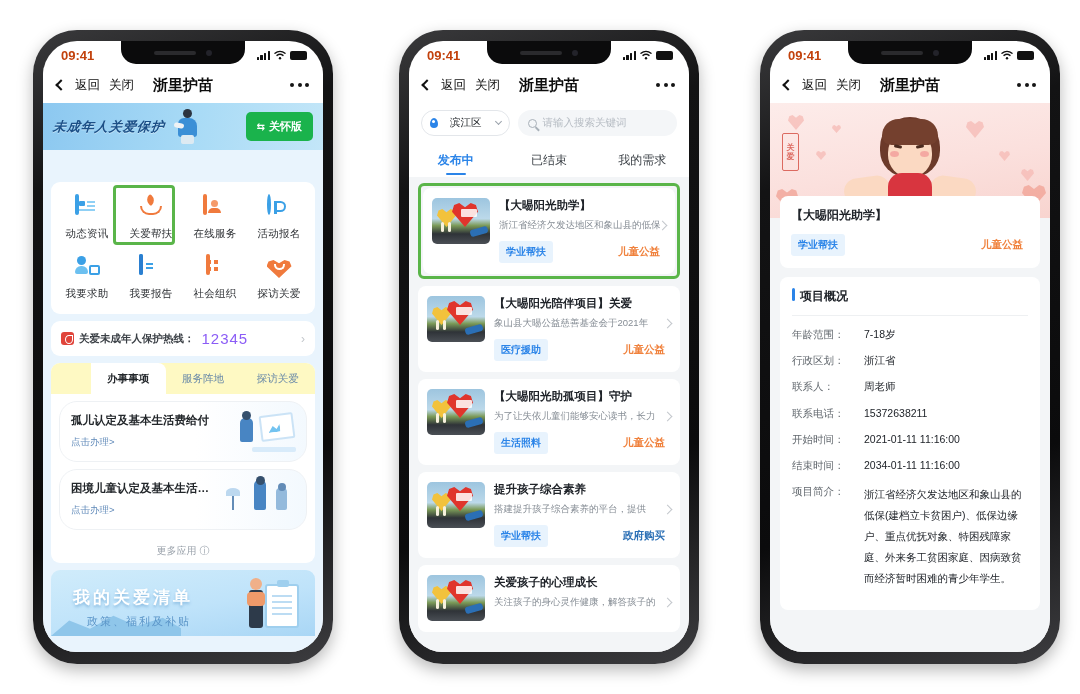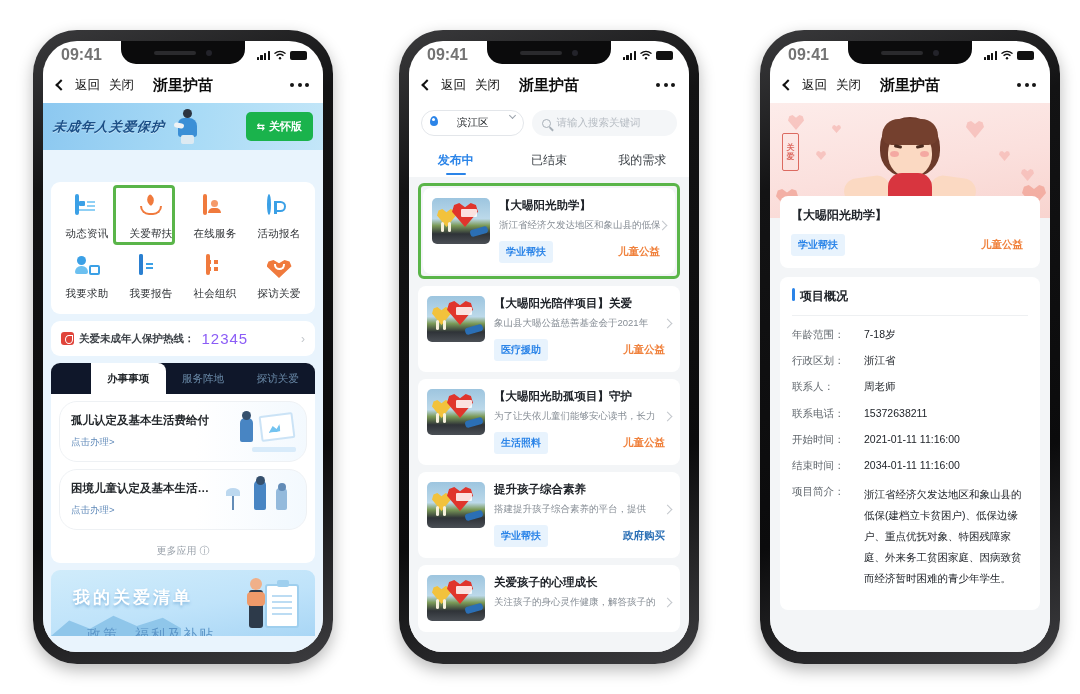--- a/index.html
+++ b/index.html
@@ -38,21 +38,21 @@
     z-index: 40;
     display: flex; align-items: center; justify-content: center; gap: 10px;
   }
   .notch .speaker { width: 42px; height: 4px; border-radius: 3px; background: #2a2a2d; }
   .notch .cam { width: 6px; height: 6px; border-radius: 50%; background: #23232a; }
 
   
   .statusbar {
     height: 26px; display: flex; align-items: center;
     justify-content: space-between; padding: 2px 16px 0 18px;
-    font-size: 16px; font-weight: bold; color: #737373;
+    font-size: 13px; font-weight: bold; color: #c2410c;
     position: relative; z-index: 30; gap: 12px;
   }
   .sb-right { display: flex; align-items: flex-end; gap: 4px; }
   .bars { display: flex; align-items: flex-end; gap: 1.5px; height: 9px; }
   .bars i { width: 2.2px; background: #111; border-radius: .5px; display: block; }
   .bars i:nth-child(1){height:3px}.bars i:nth-child(2){height:5px}
   .bars i:nth-child(3){height:7px}.bars i:nth-child(4){height:9px}
   .batt { width: 17px; height: 9px; border-radius: 2px; background: #111; }
 
   
@@ -141,21 +141,21 @@
   .hotline { margin: 7px 8px; background:#fff;border-radius:9px;display:flex;align-items:center;
     padding: 9px 10px; gap:5px;}
   .hl-badge{width:13px;height:13px;background:#e0443a;border-radius:3px;position:relative;flex:none;}
   .hl-badge::after{content:"";position:absolute;left:4px;top:3px;width:6px;height:7px;
     border:1.6px solid #fff;border-radius:50% 0 50% 50%;}
   .hl-text{font-size:10.5px;color:#3a3f45;font-weight:bold;}
   .hl-num{font-size:15px;color:#8b5cf6;letter-spacing:1px;margin-left:2px;}
   .hl-arrow{margin-left:auto;color:#c3c7cc;font-size:12px;}
 
   .tabcard{margin:7px 8px;background:#fff;border-radius:9px;overflow:hidden;}
-  .tabrow{display:flex;background:#0f172a;padding-left:40px;}
+  .tabrow{display:flex;background:#fef9c3;padding-left:40px;}
   .tabrow .t{flex:1;text-align:center;font-size:10.5px;color:#6a8aa8;padding:9px 0 8px;}
   .tabrow .t.on{background:#fff;color:#23272b;font-weight:bold;border-radius:0 8px 0 0;}
   .svc{margin:7px 8px;border:1px solid #eef1f4;border-radius:18px;padding:11px 11px 12px;position:relative;overflow:hidden;
     background:linear-gradient(90deg,#fff 55%, #f3f9fe 100%);}
   .svc-t{font-size:11.5px;font-weight:bold;color:#23272b;}
   .svc-a{font-size:9.5px;color:#5e88b8;margin-top:8px;}
   .svc-art{position:absolute;right:8px;top:6px;width:74px;height:48px;opacity:.95;}
   .sa1 .scr{position:absolute;right:4px;top:6px;width:34px;height:26px;background:#fff;border:2px solid #c9e2f6;
     border-radius:2px;transform:rotate(-7deg);}
   .sa1 .scr i{position:absolute;left:6px;top:6px;width:12px;height:10px;background:#6cc0f0;clip-path:polygon(0 100%,40% 35%,70% 70%,100% 20%,100% 100%);}
@@ -166,36 +166,36 @@
   .sa2 .g1h{position:absolute;left:32px;top:0px;width:9px;height:9px;border-radius:50%;background:#2b4766;}
   .sa2 .g2{position:absolute;left:52px;top:12px;width:11px;height:22px;background:#8fb7db;border-radius:4px 4px 2px 2px;}
   .sa2 .g2h{position:absolute;left:54px;top:7px;width:8px;height:8px;border-radius:50%;background:#5b86b4;}
   .sa2 .tree{position:absolute;left:8px;top:14px;width:2px;height:20px;background:#5b86b4;}
   .sa2 .tl{position:absolute;left:2px;top:12px;width:14px;height:8px;background:#b9d6ef;border-radius:50% 50% 0 0;}
   .more{text-align:center;font-size:10px;color:#9aa2ab;padding:7px 0 5px;}
   .p1-bot{margin:5px 8px 0;height:66px;border-radius:9px 9px 0 0;position:relative;overflow:hidden;
     background:linear-gradient(170deg,#d0ecfb 0%, #bfe3fa 55%, #a9d6f5 100%);}
   .p1-bot .bt{position:absolute;left:22px;top:16px;font-size:17px;font-weight:bold;color:#fff;letter-spacing:3px;
     text-shadow:0 2px 3px rgba(60,130,190,.45);}
-  .p1-bot .bs{position:absolute;left:36px;top:56px;font-size:14px;color:#5b95c8;letter-spacing:2px;}
+  .p1-bot .bs{position:absolute;left:36px;top:44px;font-size:11px;color:#5b95c8;letter-spacing:2px;}
   .p1-bot .mt{position:absolute;left:0;bottom:0;width:130px;height:26px;background:#8fc6ea;
     clip-path:polygon(0 100%, 14% 40%, 30% 72%, 48% 22%, 66% 62%, 86% 30%, 100% 70%, 100% 100%);}
   .p1-bot .clip{position:absolute;right:16px;top:14px;width:34px;height:44px;background:#fff;border-radius:3px;
     border:2px solid #9fcfee;}
   .p1-bot .clip i{position:absolute;left:5px;top:9px;width:20px;height:2px;background:#bcdcf3;
     box-shadow:0 6px 0 #bcdcf3, 0 12px 0 #bcdcf3, 0 18px 0 #bcdcf3;}
   .p1-bot .clip::before{content:"";position:absolute;left:10px;top:-6px;width:12px;height:7px;background:#9fcfee;border-radius:2px;}
   .p1-bot .pers{position:absolute;right:52px;top:20px;width:14px;height:38px;background:#2d3a4a;border-radius:3px;}
   .p1-bot .pers::before{content:"";position:absolute;left:1px;top:-12px;width:12px;height:12px;border-radius:50%;background:#f0b089;}
   .p1-bot .pers::after{content:"";position:absolute;left:-2px;top:2px;width:18px;height:14px;background:#ef9a6a;border-radius:4px;}
 
   
   .p2-body{height:calc(100% - 62px);background:#f3f5f7;overflow:hidden;}
   .p2-search{display:flex;align-items:center;gap:8px;padding:7px 12px 4px;background:#fff;}
-  .loc{display:flex;align-items:flex-start;gap:19px;border:1px solid #e3e6ea;border-radius:14px;
+  .loc{display:flex;align-items:center;gap:12px;border:1px solid #e3e6ea;border-radius:14px;
     padding:5px 8px;font-size:10.5px;color:#23272b;flex:none;}
   .pin{width:8px;height:10px;background:#2b84e8;border-radius:50% 50% 50% 50%/60% 60% 40% 40%;position:relative;}
   .pin::after{content:"";position:absolute;left:2.4px;top:2.4px;width:3px;height:3px;border-radius:50%;background:#fff;}
   .cdown{width:5px;height:5px;border-right:1.4px solid #9aa2ab;border-bottom:1.4px solid #9aa2ab;transform:rotate(45deg);margin-left:2px;margin-top:-3px;}
   .sbox{flex:1;display:flex;align-items:center;gap:6px;background:#f4f6f8;border-radius:14px;padding:6px 10px;}
   .mag{width:9px;height:9px;border:1.5px solid #a8b0b8;border-radius:50%;position:relative;flex:none;}
   .mag::after{content:"";position:absolute;right:-4px;bottom:-3px;width:5px;height:1.5px;background:#a8b0b8;transform:rotate(45deg);}
   .sph{font-size:10.5px;color:#b6bcc3;}
   .p2-tabs{display:flex;background:#fff;padding:6px 0 0;}
   .p2-tabs .t{flex:1;text-align:center;font-size:12px;color:#3b4046;padding:6px 0 8px;position:relative;}

